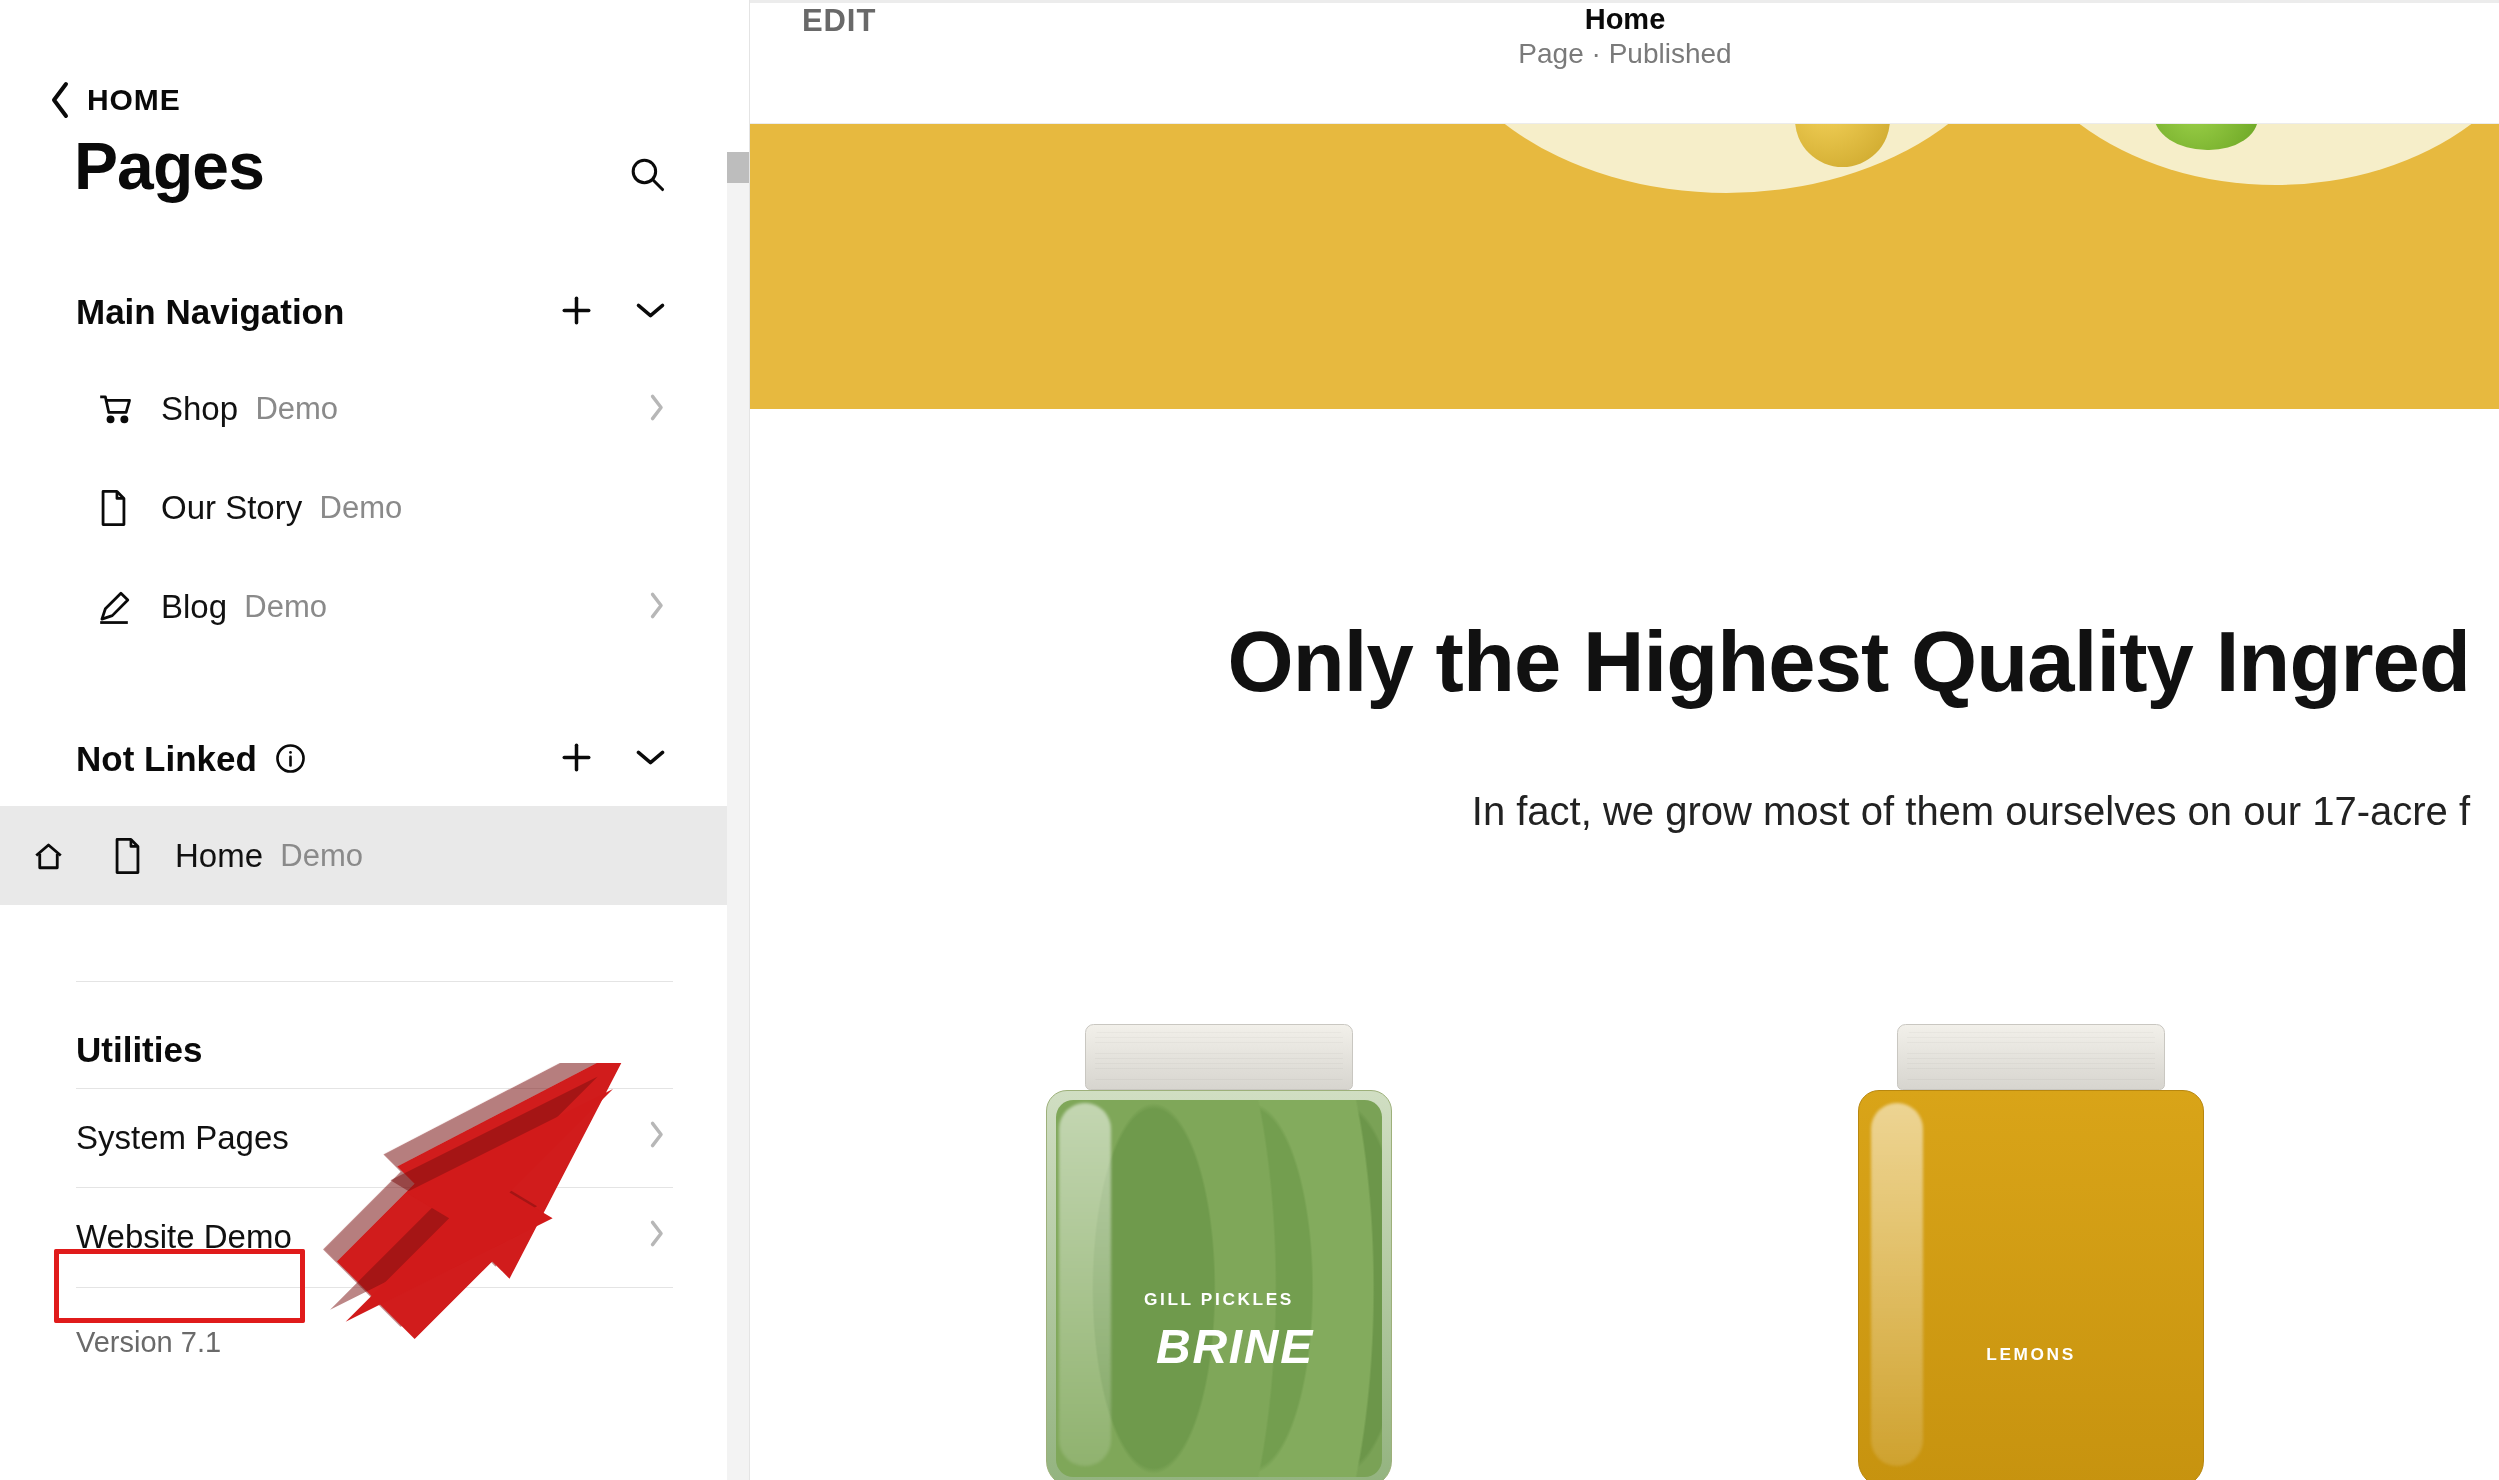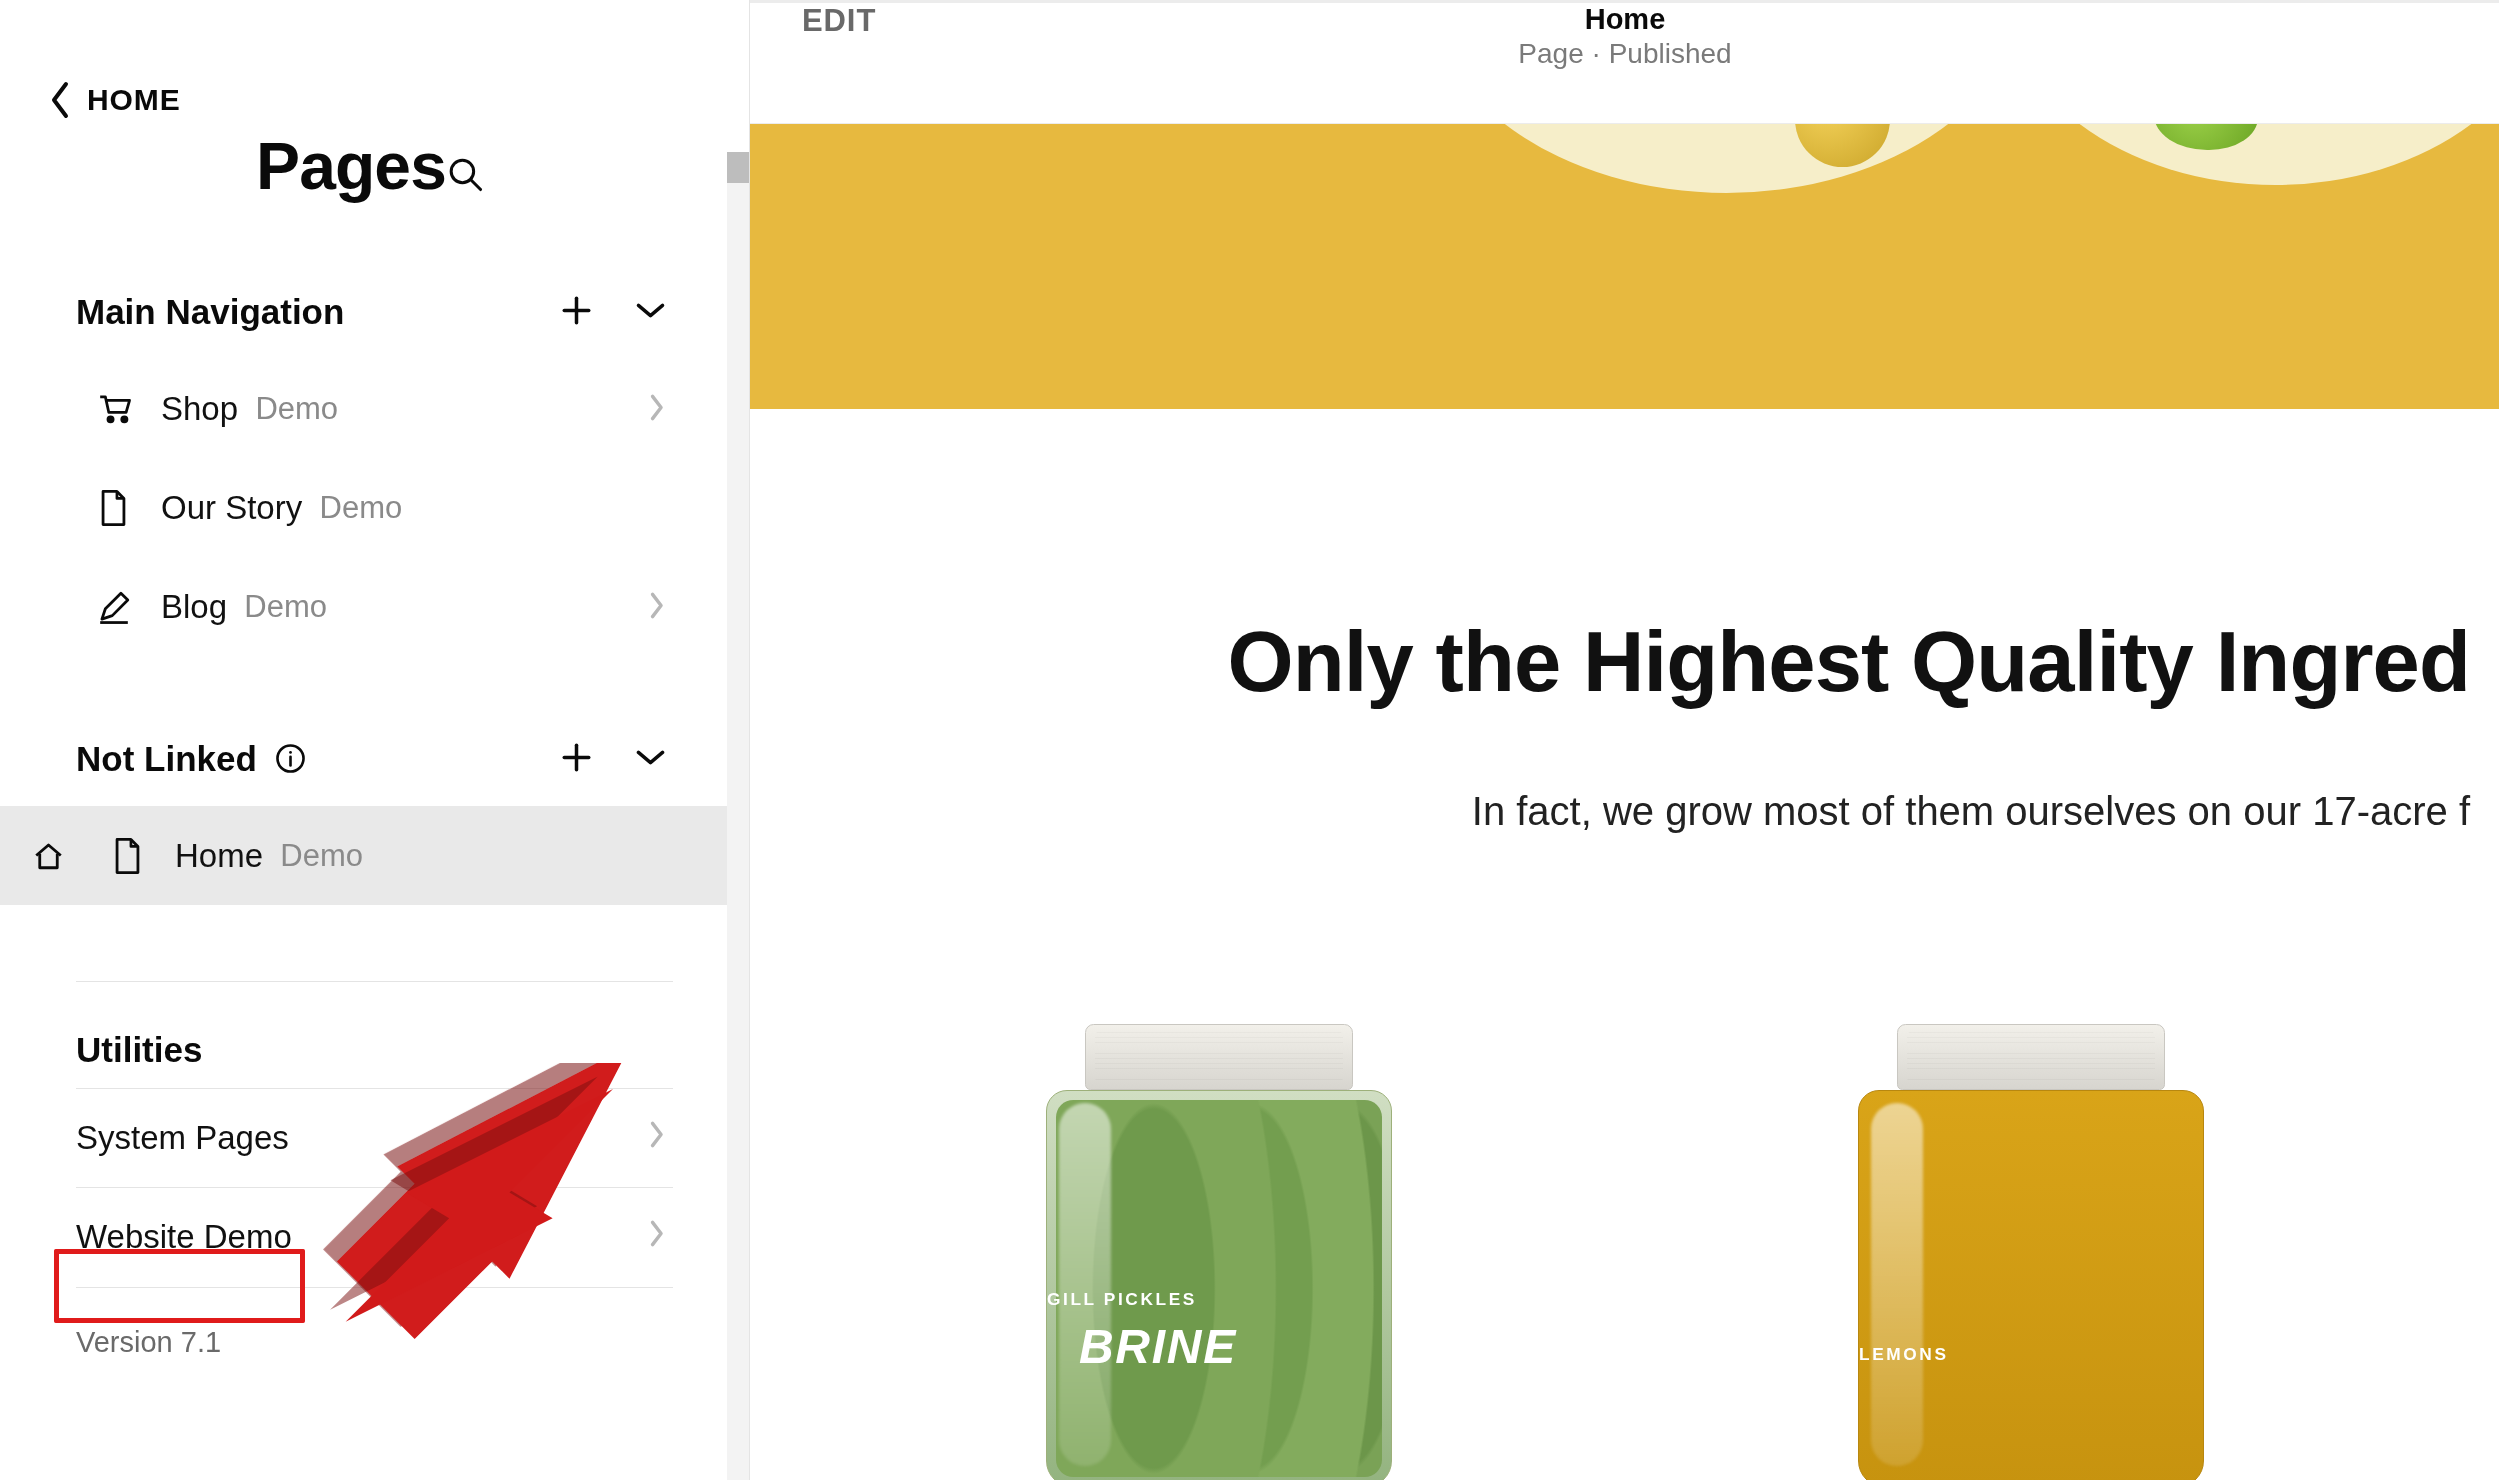--- a/index.html
+++ b/index.html
@@ -55,21 +55,21 @@
     }
     .back-chevron svg { display: block; }
     .back-label {
       font-size: 30px;
       font-weight: 600;
       letter-spacing: 0.9px;
     }
     .pages-header-row {
       display: flex;
       align-items: center;
-      justify-content: center;
+      justify-content: space-between;
       padding: 0 83px 0 74px;
       height: 76px;
       margin-top: -15.6px;
     }
     .pages-title {
       font-size: 66px;
       font-weight: 700;
       letter-spacing: -0.9px;
       line-height: 1;
       position: relative;
@@ -307,21 +307,21 @@
       position: absolute; inset: 8.6px; border-radius: 17.3px;
     }
     .jar-yellow .jar-body {
       background: linear-gradient(180deg, #d9a418 0%, #c7930f 100%);
       border: 1.7px solid #b8870f;
     }
     .jar-label {
       position: absolute;
       left: 0; right: 0;
       bottom: 112px;
-      text-align: left;
+      text-align: center;
       z-index: 3;
     }
     .jar-kicker {
       font-size: 17.3px;
       font-weight: 700;
       letter-spacing: 2.6px;
       color: #fff;
       text-transform: uppercase;
     }
     .jar-name {

